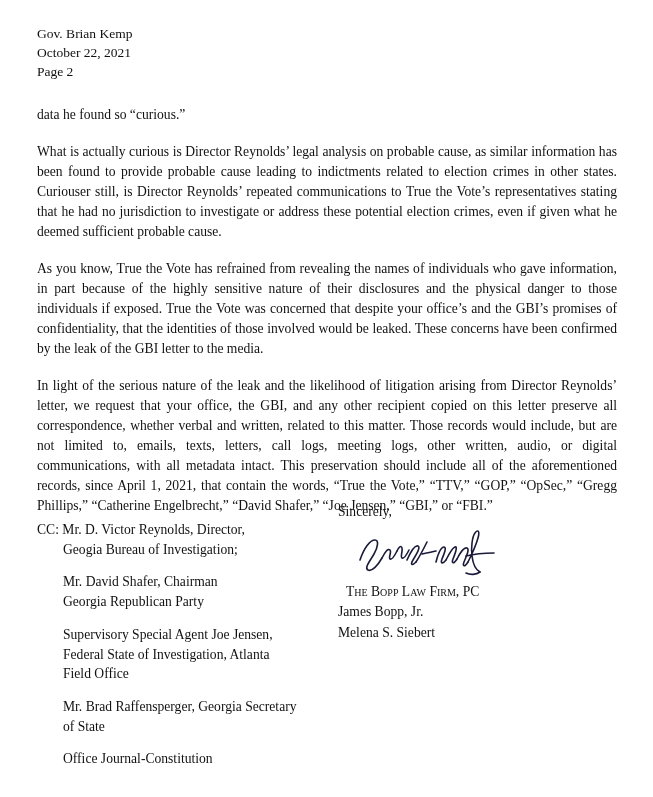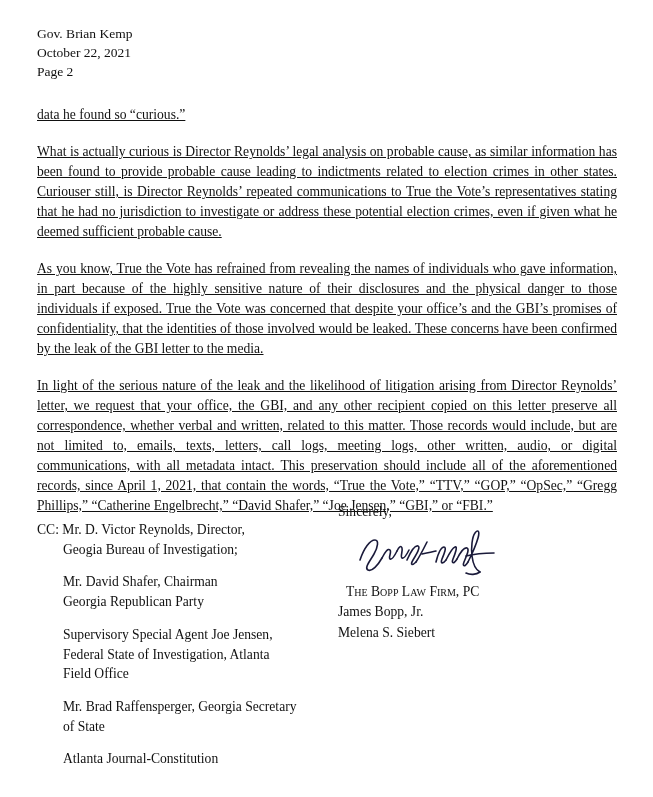--- a/index.html
+++ b/index.html
@@ -31,21 +31,20 @@
   }
   .letterhead div {
     white-space: pre;
   }
   .para {
     font-size: 13.6px;
     line-height: 1.47;
     text-align: justify;
     color: #111;
     margin-top: 17px;
-    text-decoration: underline;
   }
   .para.first {
     margin-top: 24px;
   }
   .cc-section {
     position: absolute;
     left: 37px;
     top: 520px;
     width: 330px;
     font-size: 13.6px;
@@ -135,21 +134,21 @@
       <div class="cc-indent">Federal State of Investigation, Atlanta</div>
       <div class="cc-indent">Field Office</div>
     </div>
 
     <div class="cc-entry">
       <div class="cc-indent">Mr. Brad Raffensperger, Georgia Secretary</div>
       <div class="cc-indent">of State</div>
     </div>
 
     <div class="cc-entry">
-      <div class="cc-indent">Atlanta Journal-Constitution</div>
+      <div class="cc-indent">Office Journal-Constitution</div>
     </div>
 
   </div>
 
   <div class="sign-block">
     <div class="sincerely">Sincerely,</div>
 
     <div class="signature">
       <svg width="150" height="54" viewBox="0 0 150 54" aria-hidden="true">
         <g fill="none" stroke="#1a1a3a" stroke-width="1.6" stroke-linecap="round" stroke-linejoin="round">

